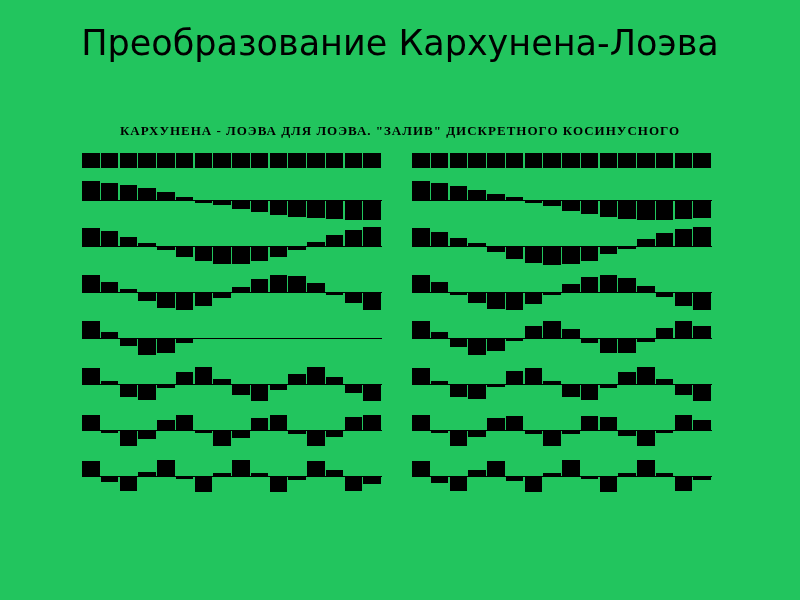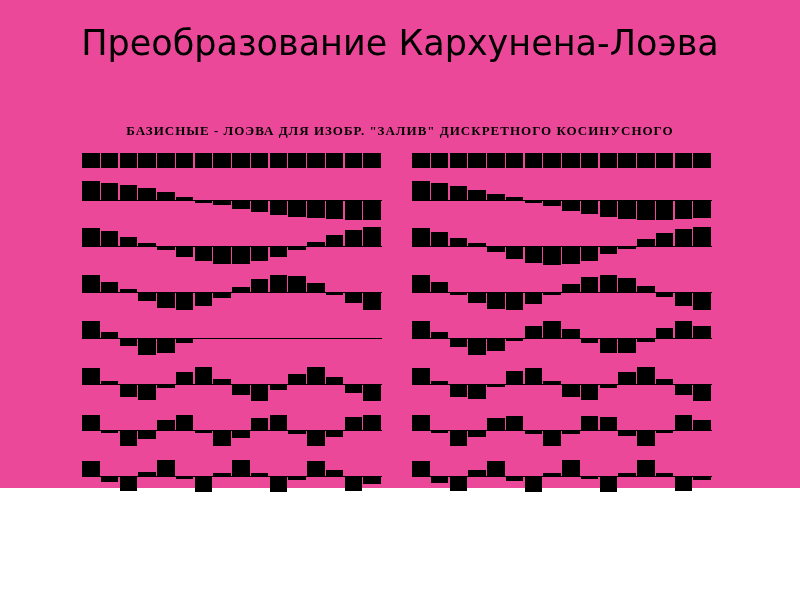--- a/index.html
+++ b/index.html
@@ -10,22 +10,22 @@
   body {
     width: 800px;
     height: 600px;
     overflow: hidden;
     font-family: "Liberation Sans", sans-serif;
     color: #000000;
   }
   #slide {
     position: relative;
     width: 800px;
-    height: 488px;
-    background: #ec4899;
+    height: 600px;
+    background: #22c55e;
   }
   #slide-title {
     position: absolute;
     left: 40px;
     top: 22px;
     width: 720px;
     text-align: center;
     font-family: "DejaVu Sans", sans-serif;
     font-size: 35px;
     line-height: 42px;
@@ -91,21 +91,21 @@
   }
 </style>
 </head>
 <body>
 
 <div id="slide">
 
   <div id="slide-title">Преобразование Кархунена-Лоэва</div>
 
   <div id="figure">
-    <div class="fig-caption" id="caption-line2">БАЗИСНЫЕ - ЛОЭВА  ДЛЯ  ИЗОБР. "ЗАЛИВ"   ДИСКРЕТНОГО КОСИНУСНОГО</div>
+    <div class="fig-caption" id="caption-line2">КАРХУНЕНА - ЛОЭВА  ДЛЯ  ЛОЭВА. "ЗАЛИВ"   ДИСКРЕТНОГО КОСИНУСНОГО</div>
 
     <div id="panels">
       <div class="panel" id="panel-left">
           <div class="row header-row">
             <div class="cell" style="left: 0px; width: 17.55px; top: 4px; height: 15px;"></div>
             <div class="cell" style="left: 18.75px; width: 17.55px; top: 4px; height: 15px;"></div>
             <div class="cell" style="left: 37.5px; width: 17.55px; top: 4px; height: 15px;"></div>
             <div class="cell" style="left: 56.25px; width: 17.55px; top: 4px; height: 15px;"></div>
             <div class="cell" style="left: 75px; width: 17.55px; top: 4px; height: 15px;"></div>
             <div class="cell" style="left: 93.75px; width: 17.55px; top: 4px; height: 15px;"></div>

